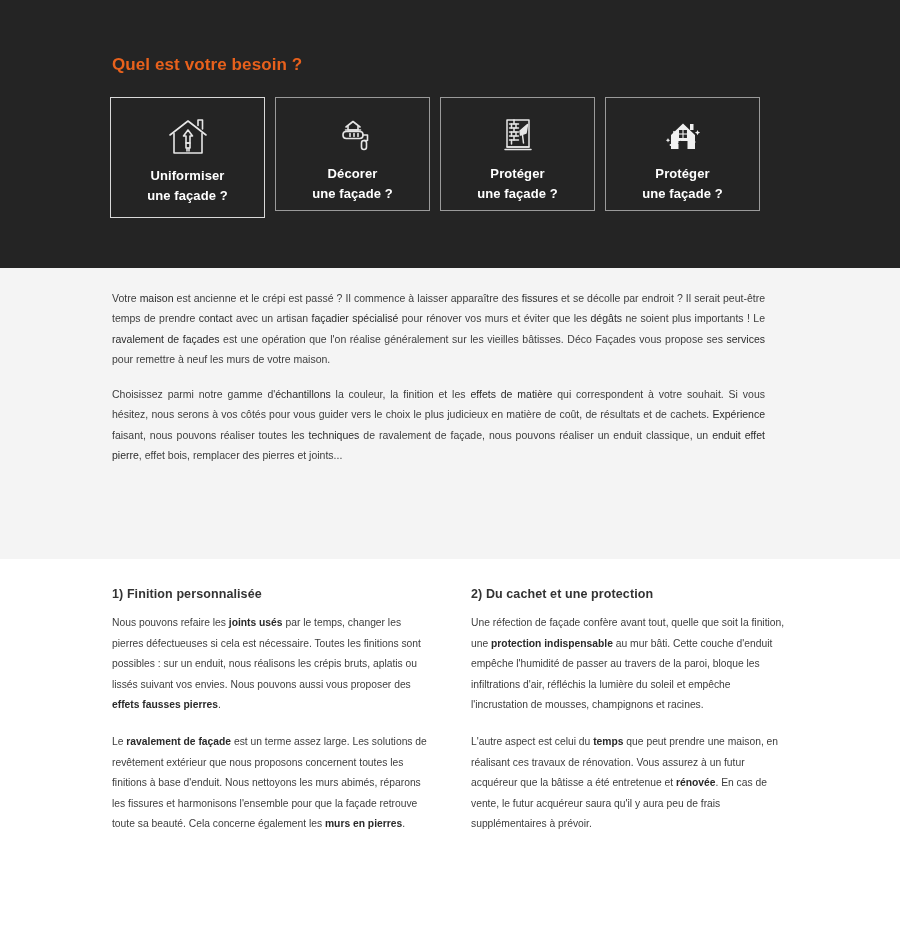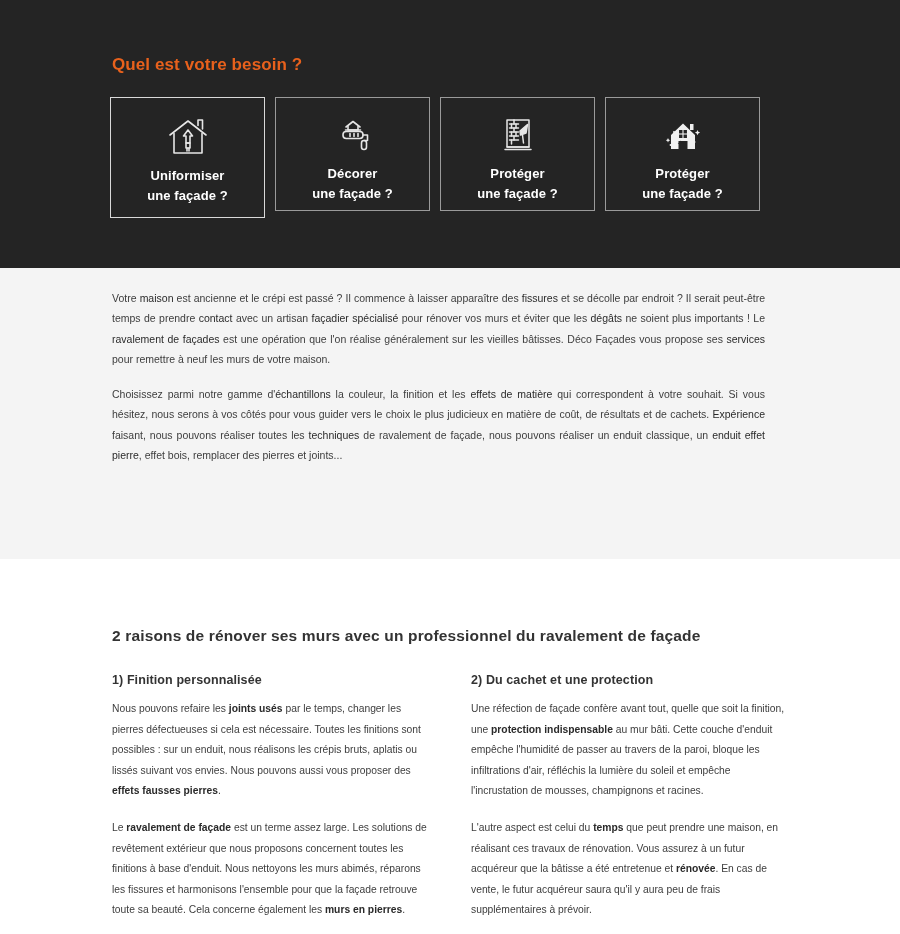--- a/index.html
+++ b/index.html
@@ -269,21 +269,20 @@
   <div class="wrap">
     <div class="grey-body">
       <p><span>Votre </span><b>maison</b><span> est ancienne et le crépi est passé ? Il commence à laisser apparaître des </span><b>fissures</b><span> et se décolle par endroit ? Il serait peut-être temps de prendre </span><b>contact</b><span> avec un artisan </span><b>façadier spécialisé</b><span> pour rénover vos murs et éviter que les </span><b>dégâts</b><span> ne soient plus importants ! Le </span><b>ravalement de façades</b><span> est une opération que l'on réalise généralement sur les vieilles bâtisses. Déco Façades vous propose ses </span><b>services</b><span> pour remettre à neuf les murs de votre maison.</span></p>
       <p><span>Choisissez parmi notre gamme d'</span><b>échantillons</b><span> la couleur, la finition et les </span><b>effets de matière</b><span> qui correspondent à votre souhait. Si vous hésitez, nous serons à vos côtés pour vous guider vers le choix le plus judicieux en matière de coût, de résultats et de cachets. </span><b>Expérience</b><span> faisant, nous pouvons réaliser toutes les </span><b>techniques</b><span> de ravalement de façade, nous pouvons réaliser un enduit classique, un </span><b>enduit effet pierre</b><span>, effet bois, remplacer des pierres et joints...</span></p>
     </div>
   </div>
 </section>
 
 <section class="section-white">
   <div class="wrap">
-    <div class="reasons-title">2 raisons de rénover ses murs avec un professionnel du ravalement de façade</div>
 
     <div class="cols">
 
       <div class="col">
         <div class="col-heading">1) Finition personnalisée</div>
         <p><span>Nous pouvons refaire les </span><b>joints usés</b><span> par le temps, changer les pierres défectueuses si cela est nécessaire. Toutes les finitions sont possibles : sur un enduit, nous réalisons les crépis bruts, aplatis ou lissés suivant vos envies. Nous pouvons aussi vous proposer des </span><b>effets fausses pierres</b><span>.</span></p>
         <p><span>Le </span><b>ravalement de façade</b><span> est un terme assez large. Les solutions de revêtement extérieur que nous proposons concernent toutes les finitions à base d'enduit. Nous nettoyons les murs abimés, réparons les fissures et harmonisons l'ensemble pour que la façade retrouve toute sa beauté. Cela concerne également les </span><b>murs en pierres</b><span>.</span></p>
       </div>
 
       <div class="col">

